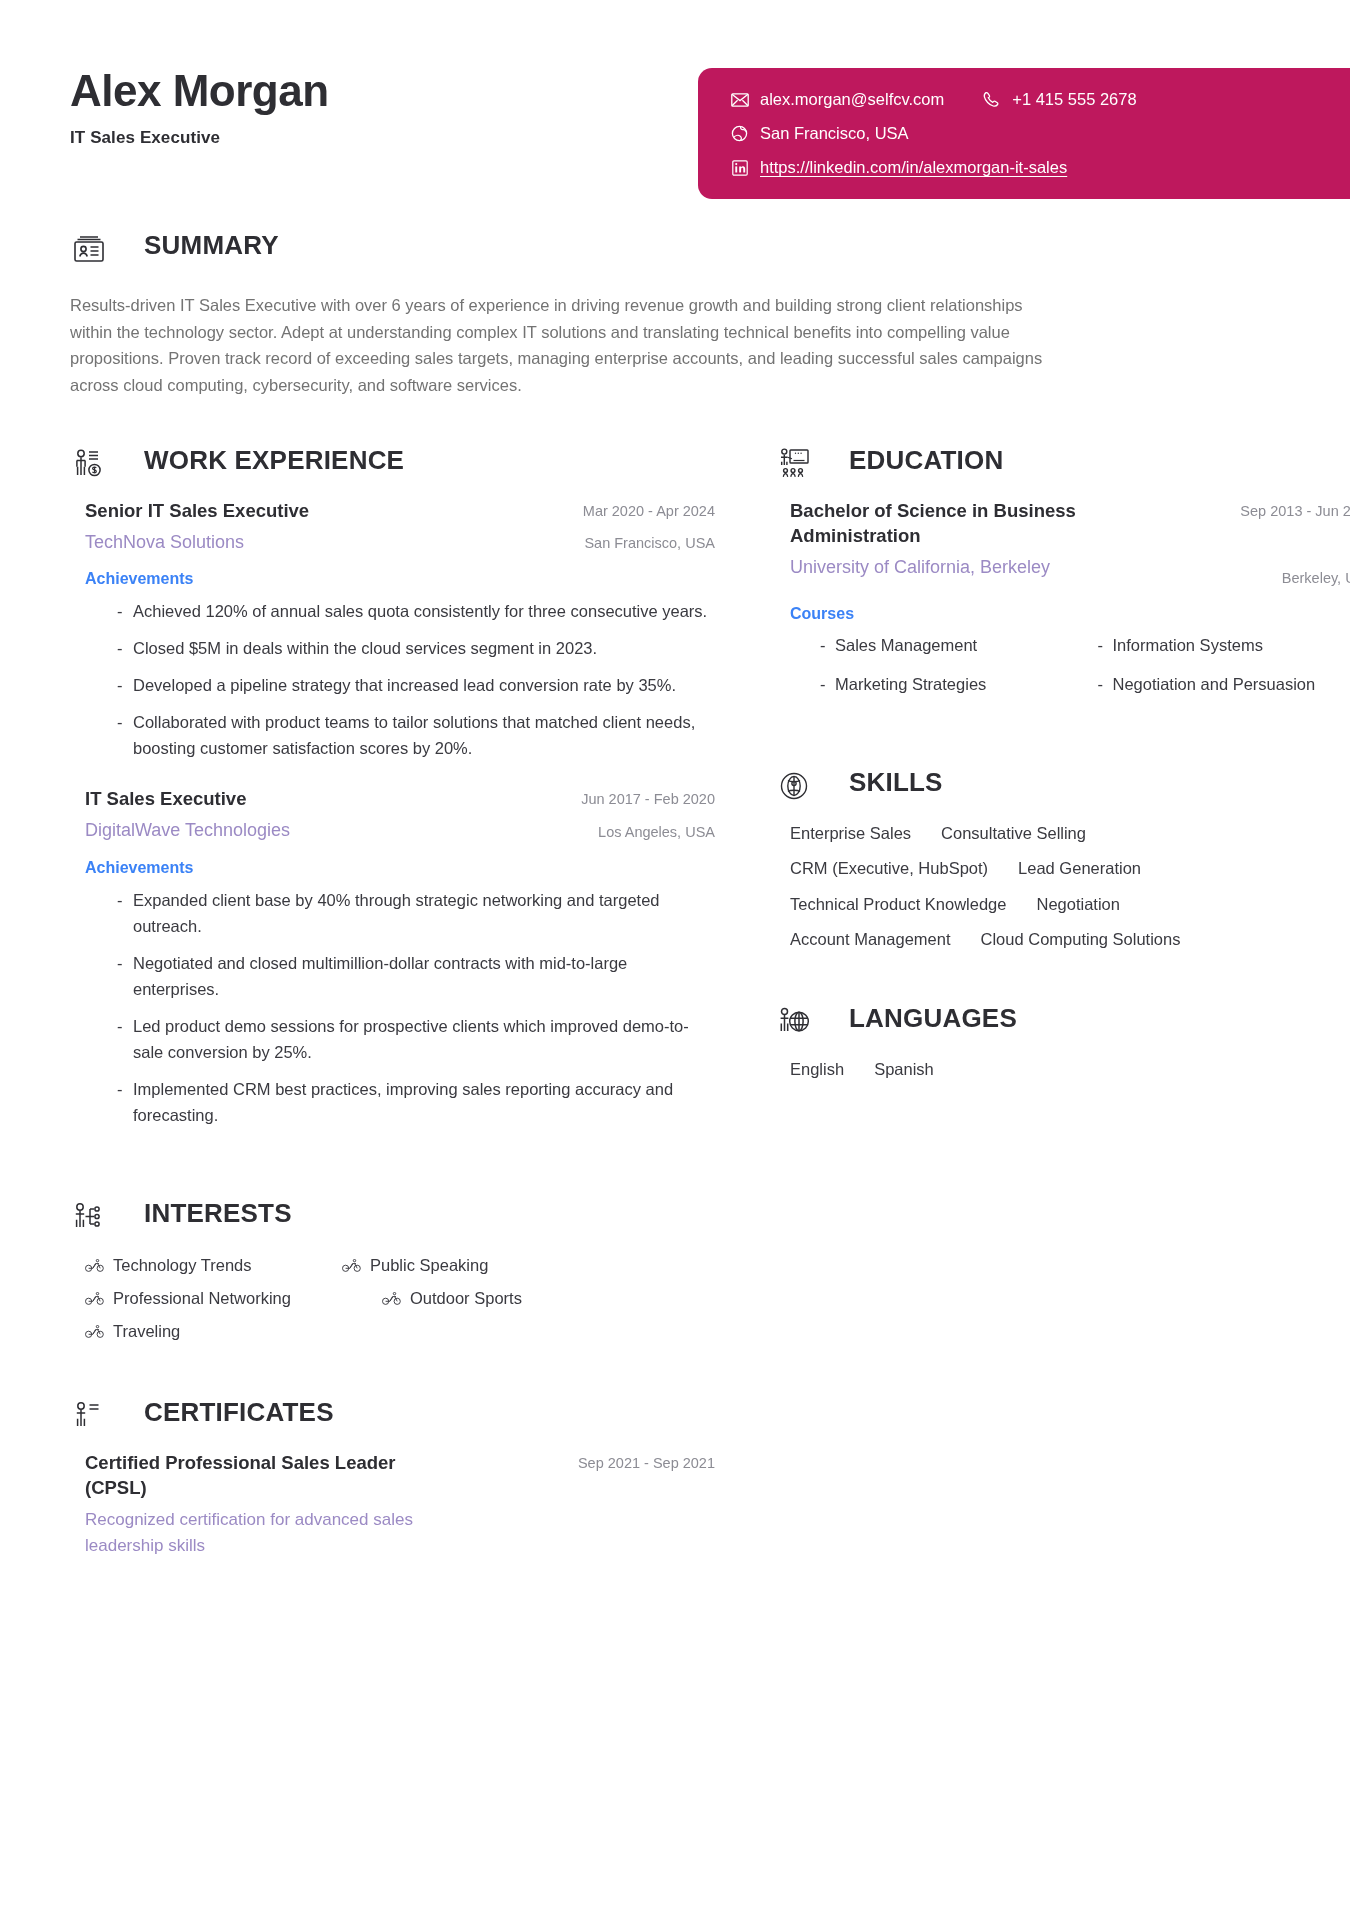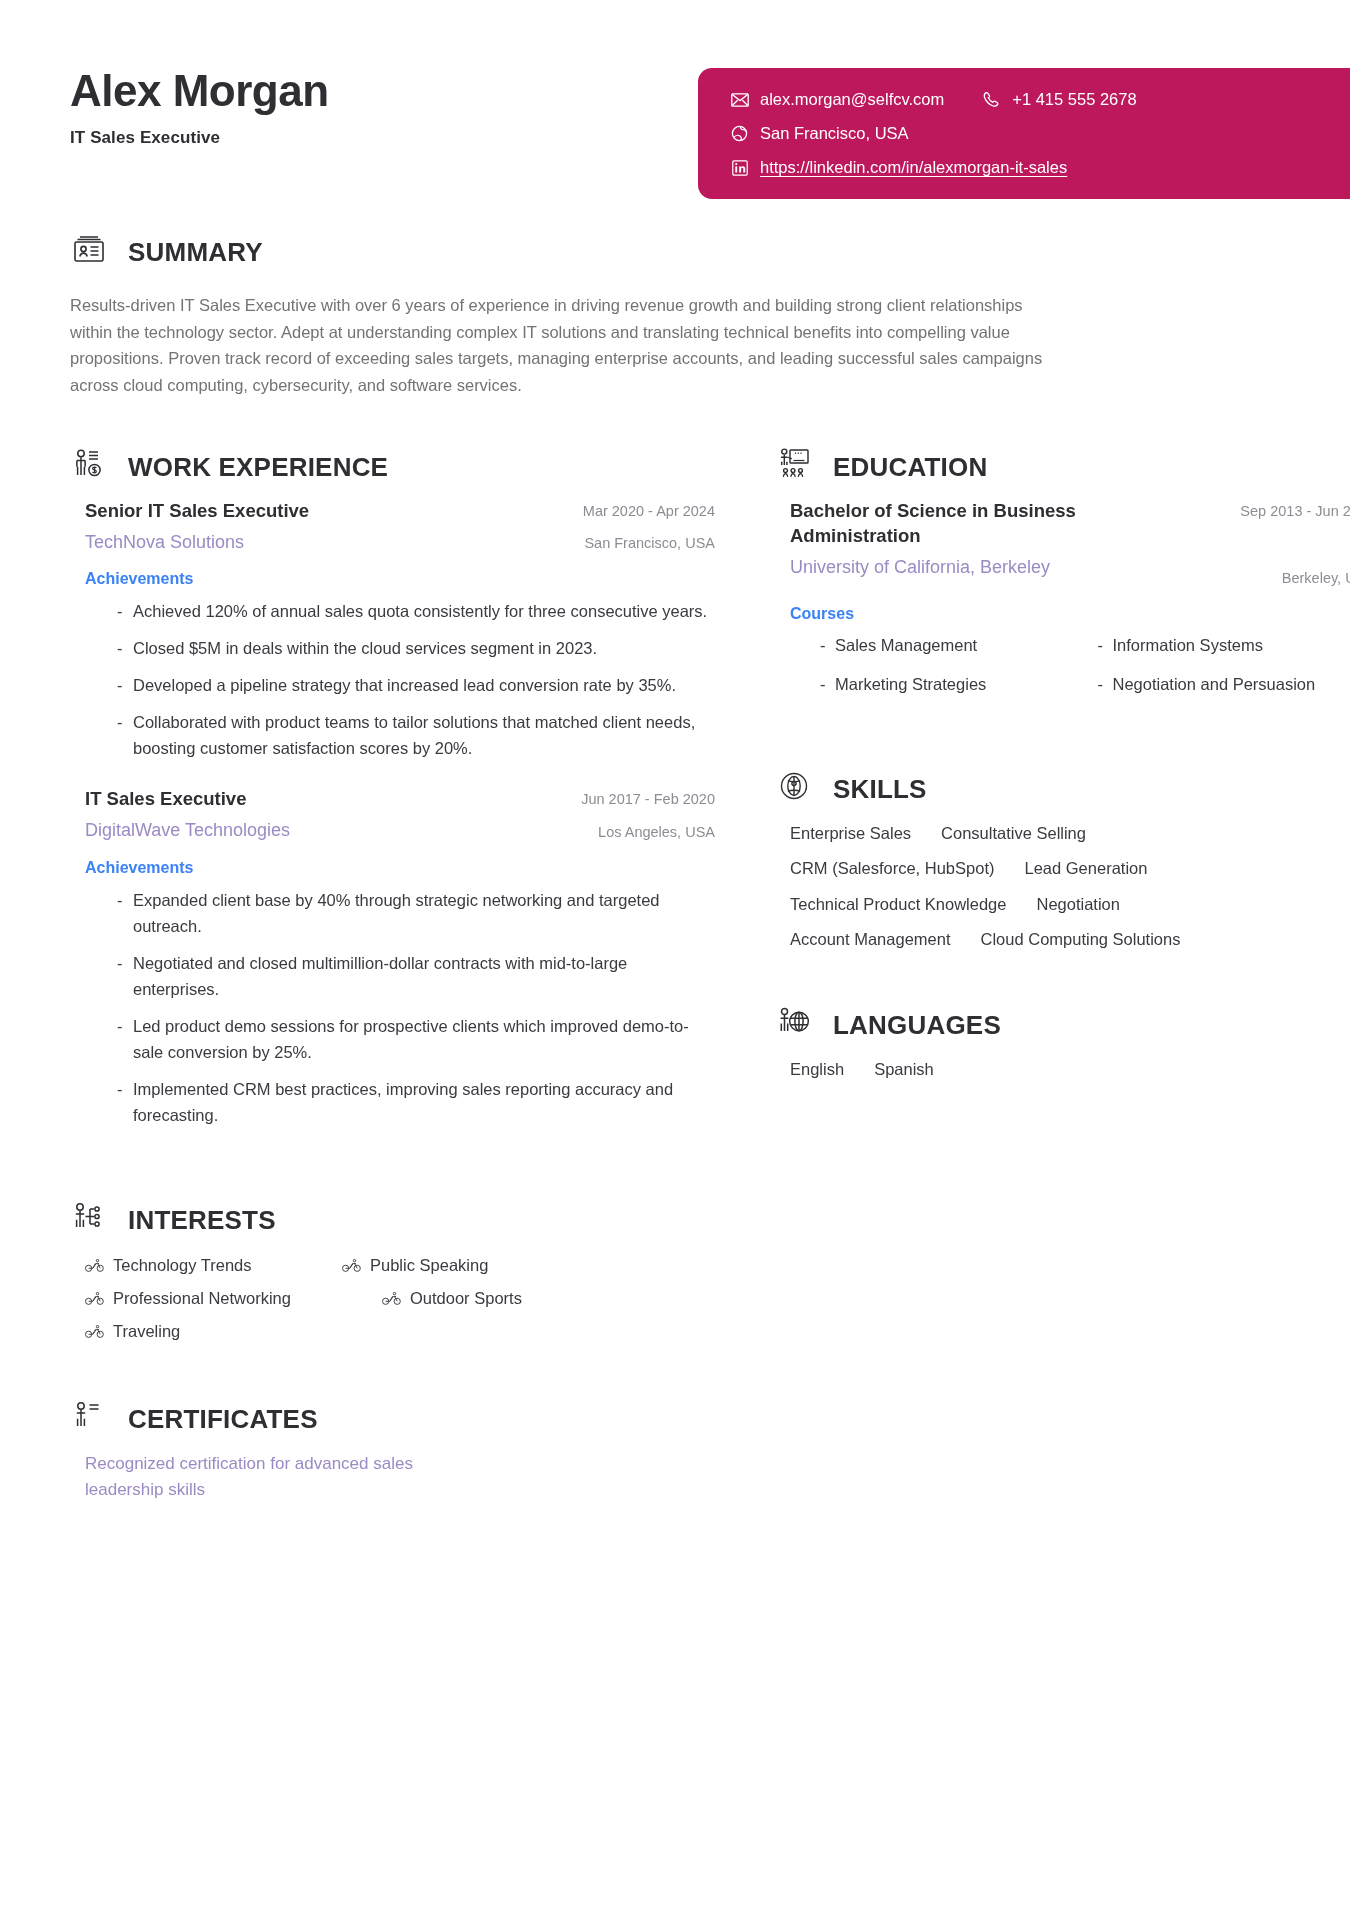--- a/index.html
+++ b/index.html
@@ -80,22 +80,22 @@
   .link-text {
     text-decoration: underline;
     text-underline-offset: 3px;
     color: #fff;
   }
 
   
   .section { margin-bottom: 8px; }
   .sec-head {
     display: flex;
-    align-items: flex-end;
-    gap: 20px;
+    align-items: flex-start;
+    gap: 36px;
     margin-bottom: 16px;
   }
   .sec-icon {
     width: 38px;
     height: 38px;
     flex: 0 0 38px;
     display: flex;
     align-items: center;
     justify-content: center;
   }
@@ -487,20 +487,28 @@
           <span class="sec-icon">
             <svg width="34" height="34" viewBox="0 0 34 34" fill="none" stroke="#2e2e33" stroke-width="1.5">
               <circle cx="9" cy="7" r="3.2"></circle>
               <path d="M9 10.7 v9 M4.8 14 h8.4 M5.6 27 V19.7 M9 27 V19.7 M12.4 27 V19.7"></path>
               <path d="M17.5 6 h9 M17.5 10 h9" stroke-width="1.4"></path>
             </svg>
           </span>
           <span class="sec-title">CERTIFICATES</span>
         </div>
         <div class="entry indent">
+          <div class="entry-top">
+            <div class="entry-main" style="max-width:330px">
+              <div class="entry-title">Certified Professional Sales Leader (CPSL)</div>
+            </div>
+            <div class="entry-meta">
+              <div class="entry-date">Sep 2021 - Sep 2021</div>
+            </div>
+          </div>
           <div class="cert-desc">Recognized certification for advanced sales leadership skills</div>
         </div>
       </div>
 
     </div>
 
     <div class="col-right">
 
       <div class="section">
         <div class="sec-head">
@@ -569,21 +577,21 @@
               <path d="M17 7.5 V26.5"></path>
               <path d="M11 11.5 c2.5 1.6 9.5 1.6 12 0 M11 22.5 c2.5-1.6 9.5-1.6 12 0"></path>
               <circle cx="17" cy="14.5" r="2.1"></circle>
             </svg>
           </span>
           <span class="sec-title">SKILLS</span>
         </div>
         <div class="chips indent">
           <span class="chip">Enterprise Sales</span>
           <span class="chip">Consultative Selling</span>
-          <span class="chip">CRM (Salesforce, HubSpot)</span>
+          <span class="chip">CRM (Executive, HubSpot)</span>
           <span class="chip">Lead Generation</span>
           <span class="chip">Technical Product Knowledge</span>
           <span class="chip">Negotiation</span>
           <span class="chip">Account Management</span>
           <span class="chip">Cloud Computing Solutions</span>
         </div>
       </div>
 
       <div style="height:42px"></div>
 

